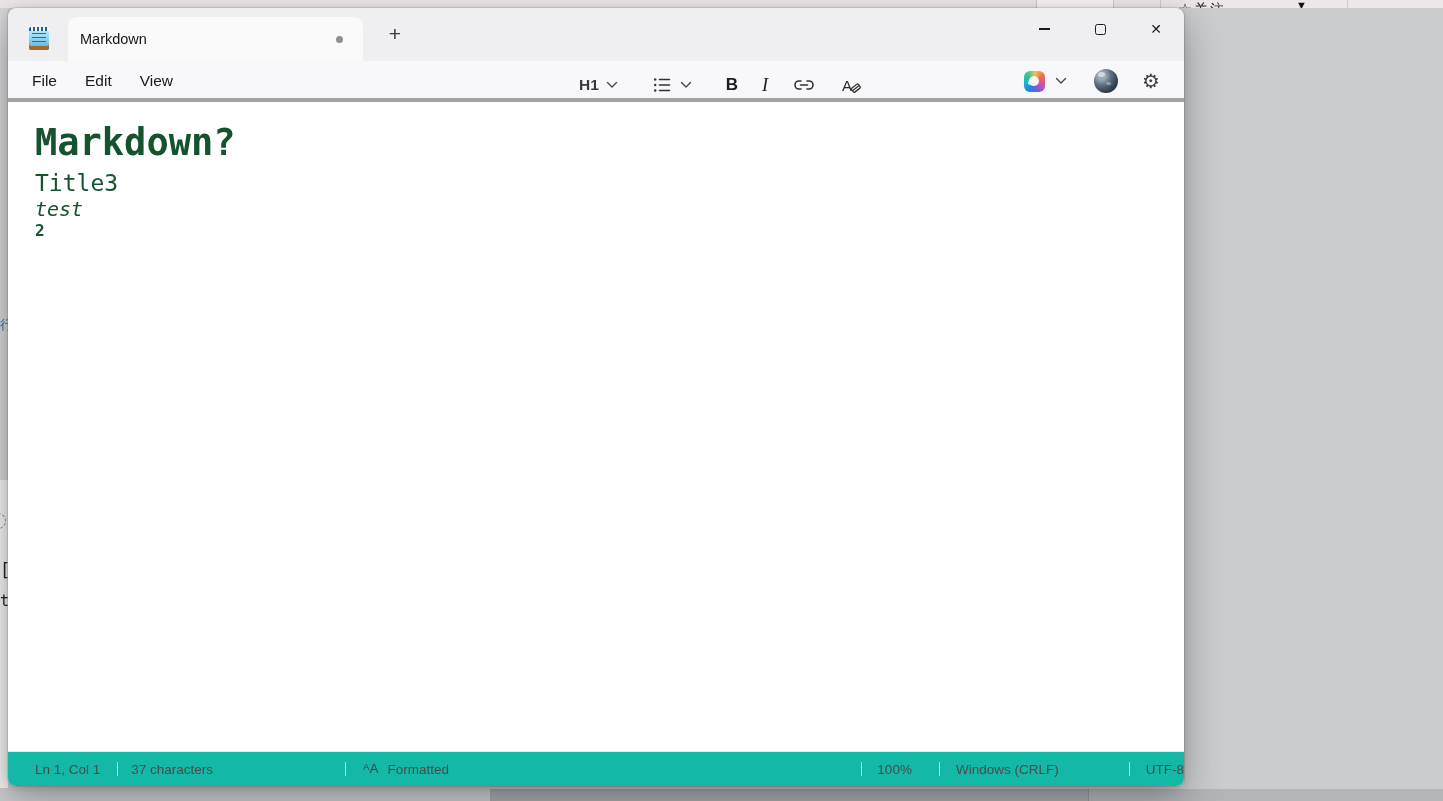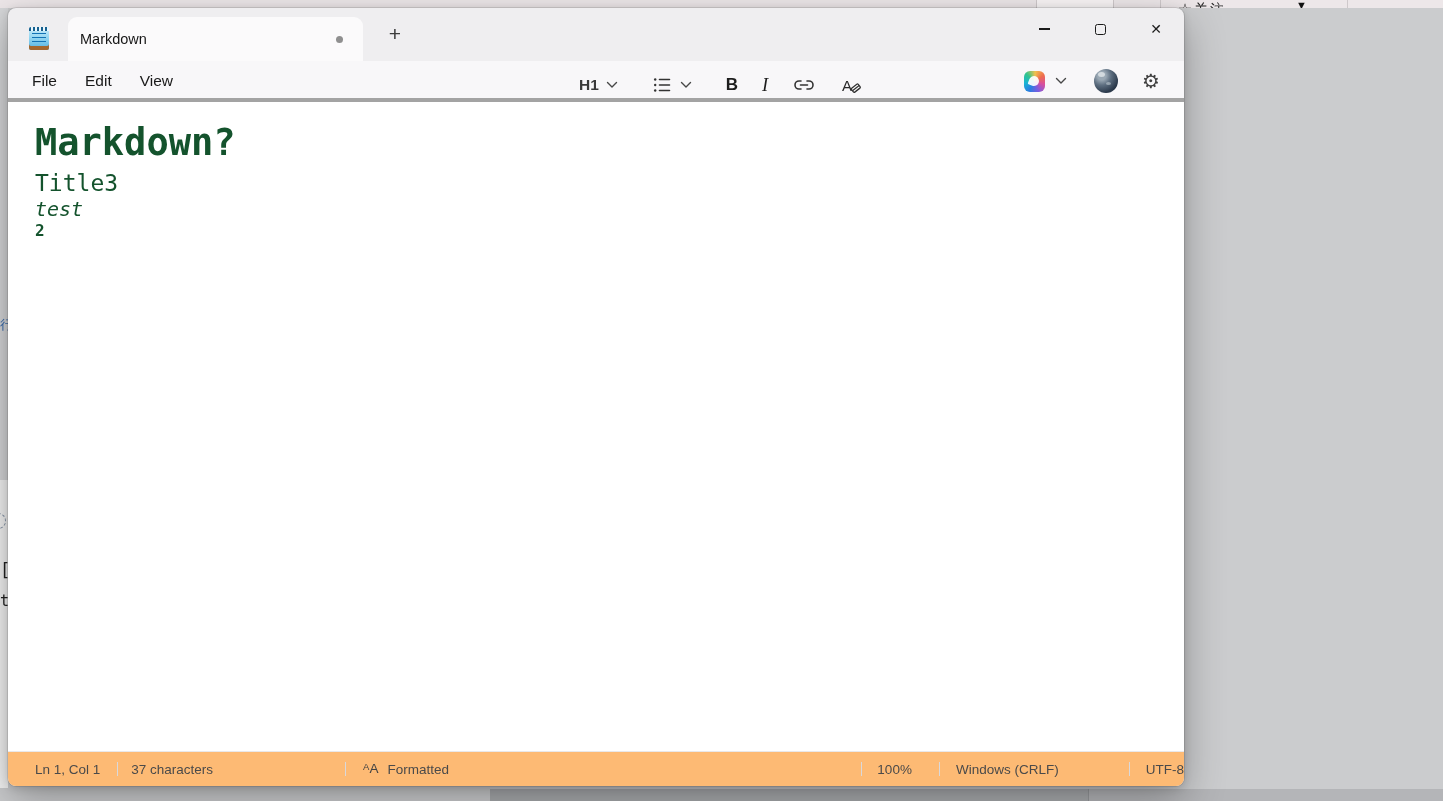--- a/index.html
+++ b/index.html
@@ -83,21 +83,21 @@
   .editor { position:absolute; top:94px; left:0; right:0; bottom:35px; background:#ffffff;
     padding:16px 20px 0 27px; font-family:"DejaVu Sans Mono", monospace; color:#14532d; cursor:text; }
   .ln-h1 { font-size:37px; font-weight:700; line-height:50px; }
   .ln-h2 { font-size:30px; font-weight:700; line-height:45px; }
   .ln-h3 { font-size:27px; font-weight:400; line-height:37px; }
   .ln-h4 { font-size:23px; font-weight:400; line-height:30px; }
   .ln-italic { font-size:20px; font-style:italic; line-height:22px; }
   .ln-bold { font-size:16px; font-weight:700; line-height:22px; }
 
   
-  .statusbar { position:absolute; bottom:0; left:0; right:0; height:35px; background:#fdba74;
+  .statusbar { position:absolute; bottom:0; left:0; right:0; height:35px; background:#14b8a6;
     border-top:1px solid #e9e8ea; display:flex; align-items:stretch; font-size:13.5px; color:#4a4a4a; }
   .scell { display:flex; align-items:center; position:relative; white-space:nowrap; }
   .scell.div::before { content:""; position:absolute; left:0; top:10px; bottom:10px; width:1px; background:#d9d8da; }
   .sc-pos { width:119px; padding-left:27px; }
   .sc-chars { width:253px; padding-left:14px; }
   .sc-fmt { width:575px; padding-left:18px; }
   .sc-zoom { width:85px; padding-left:16px; }
   .sc-eol { width:210px; padding-left:17px; }
   .sc-enc { flex:1; padding-left:17px; }
   .fmt-icon { display:inline-flex; align-items:flex-end; margin-right:9px; color:#434343; line-height:1; }

